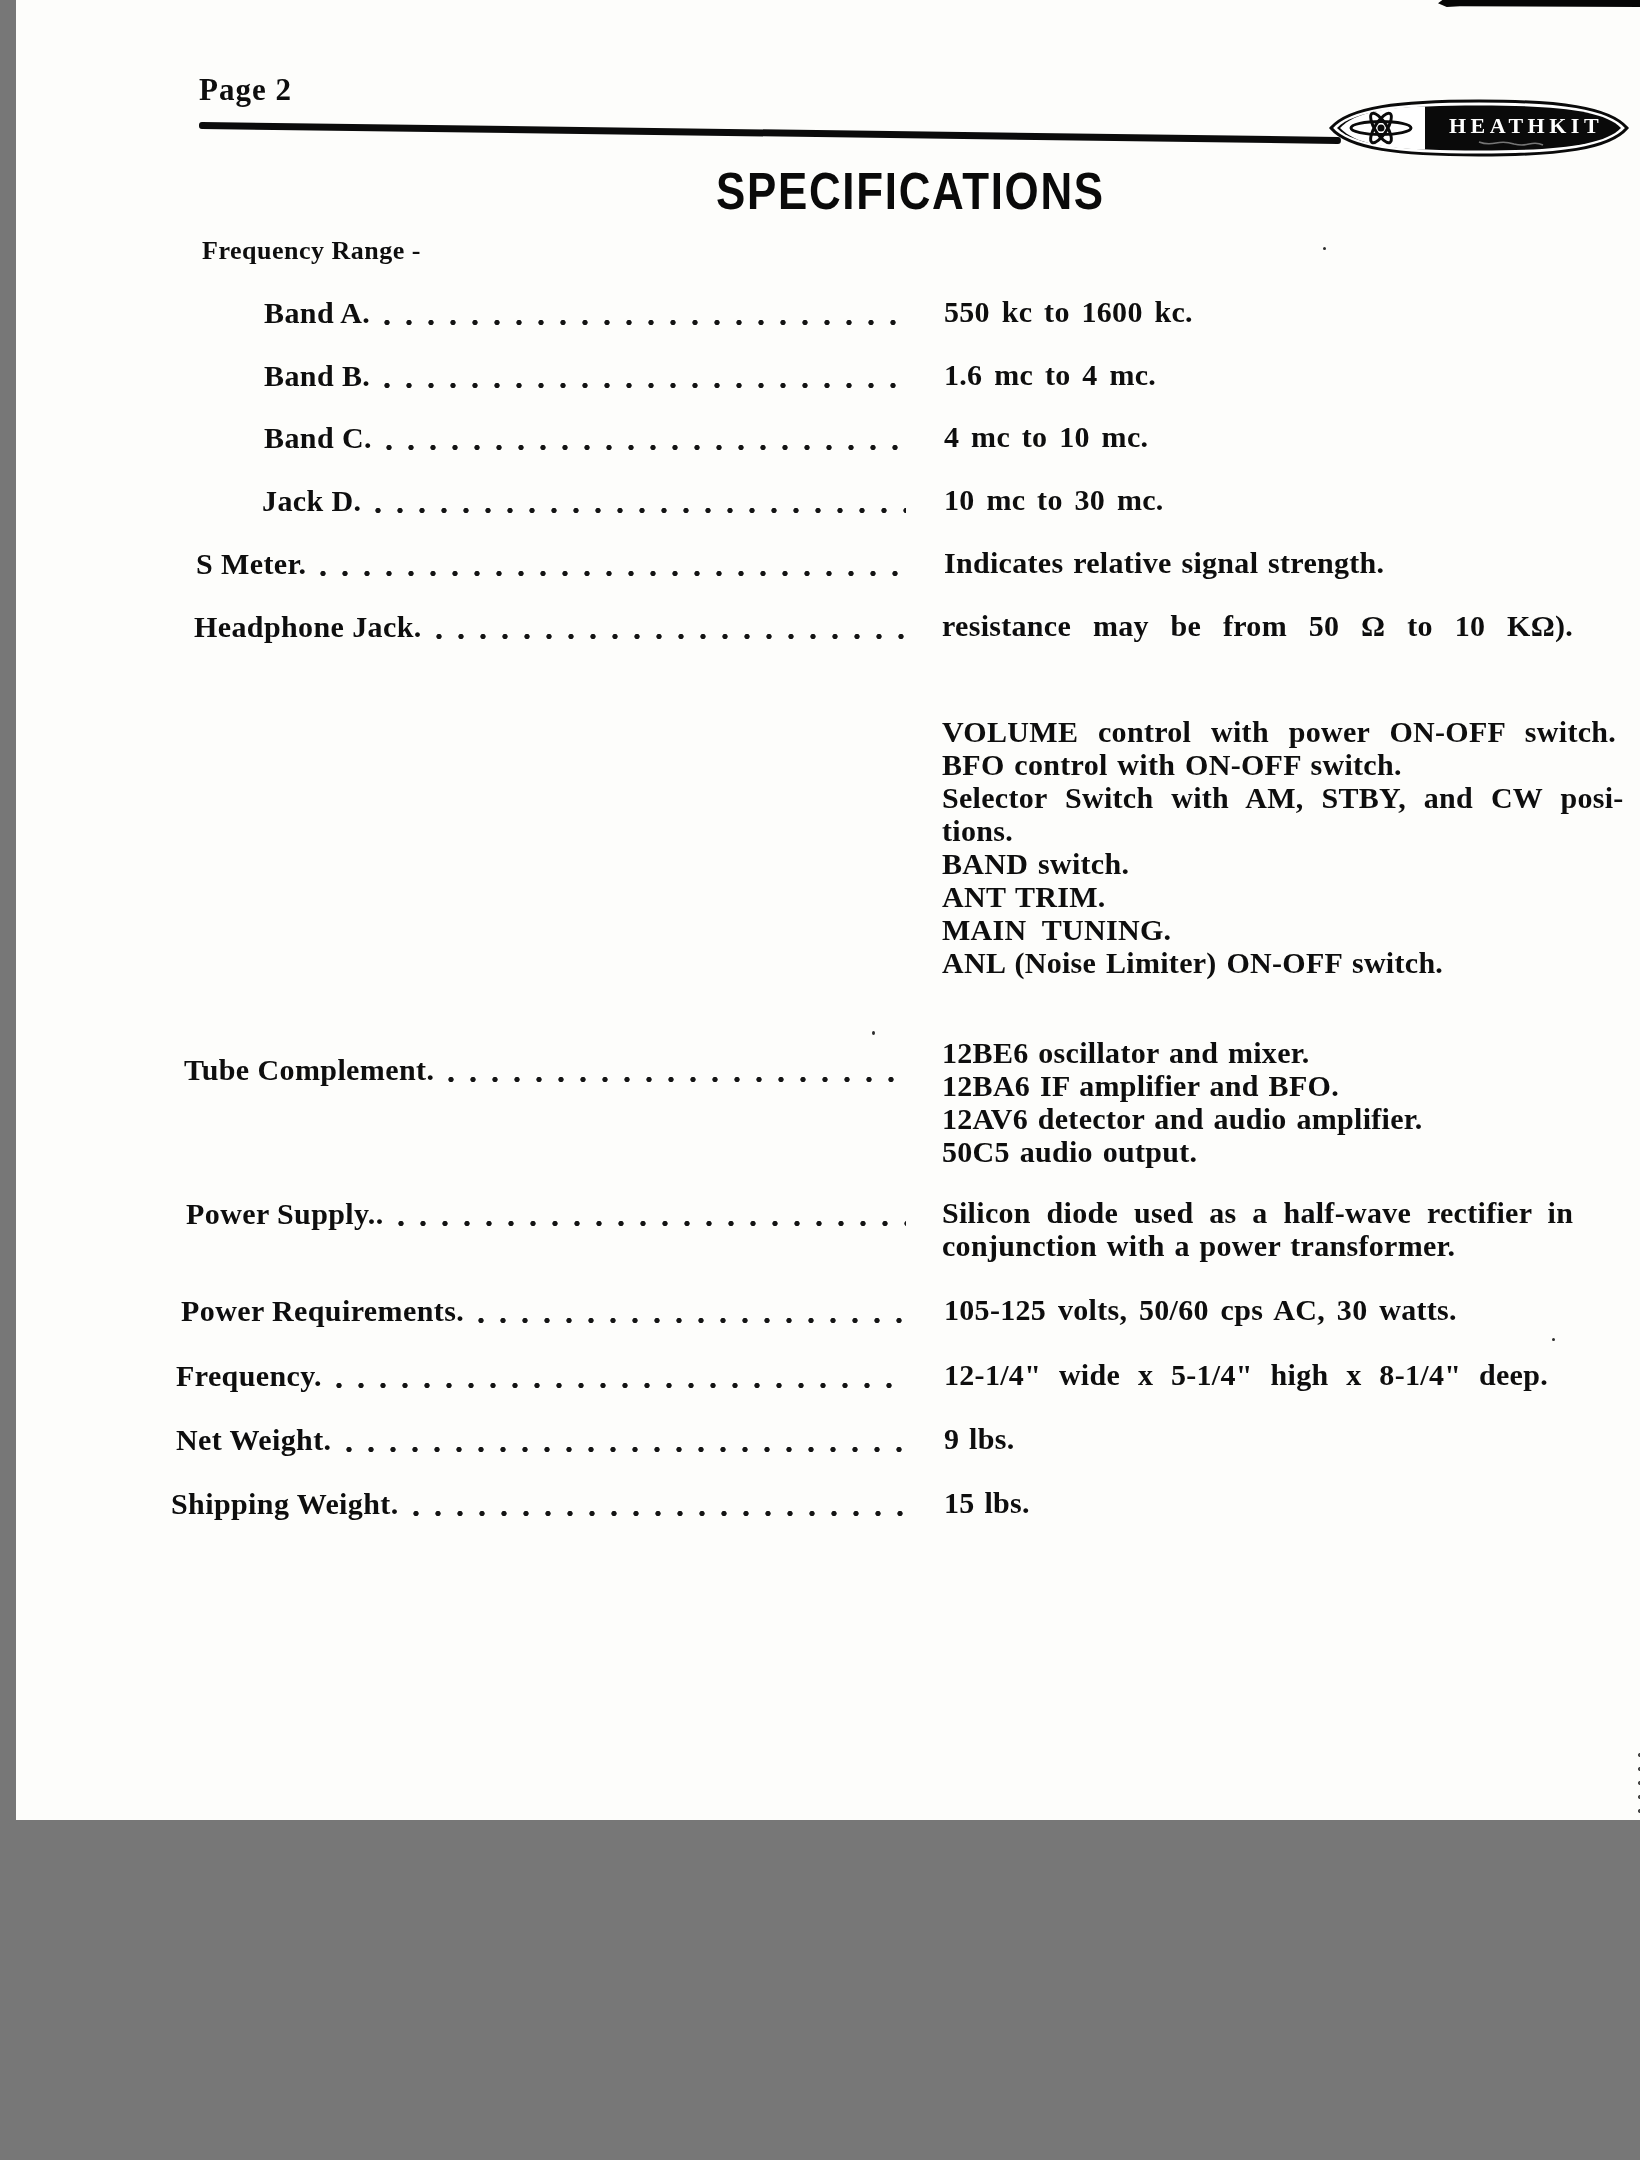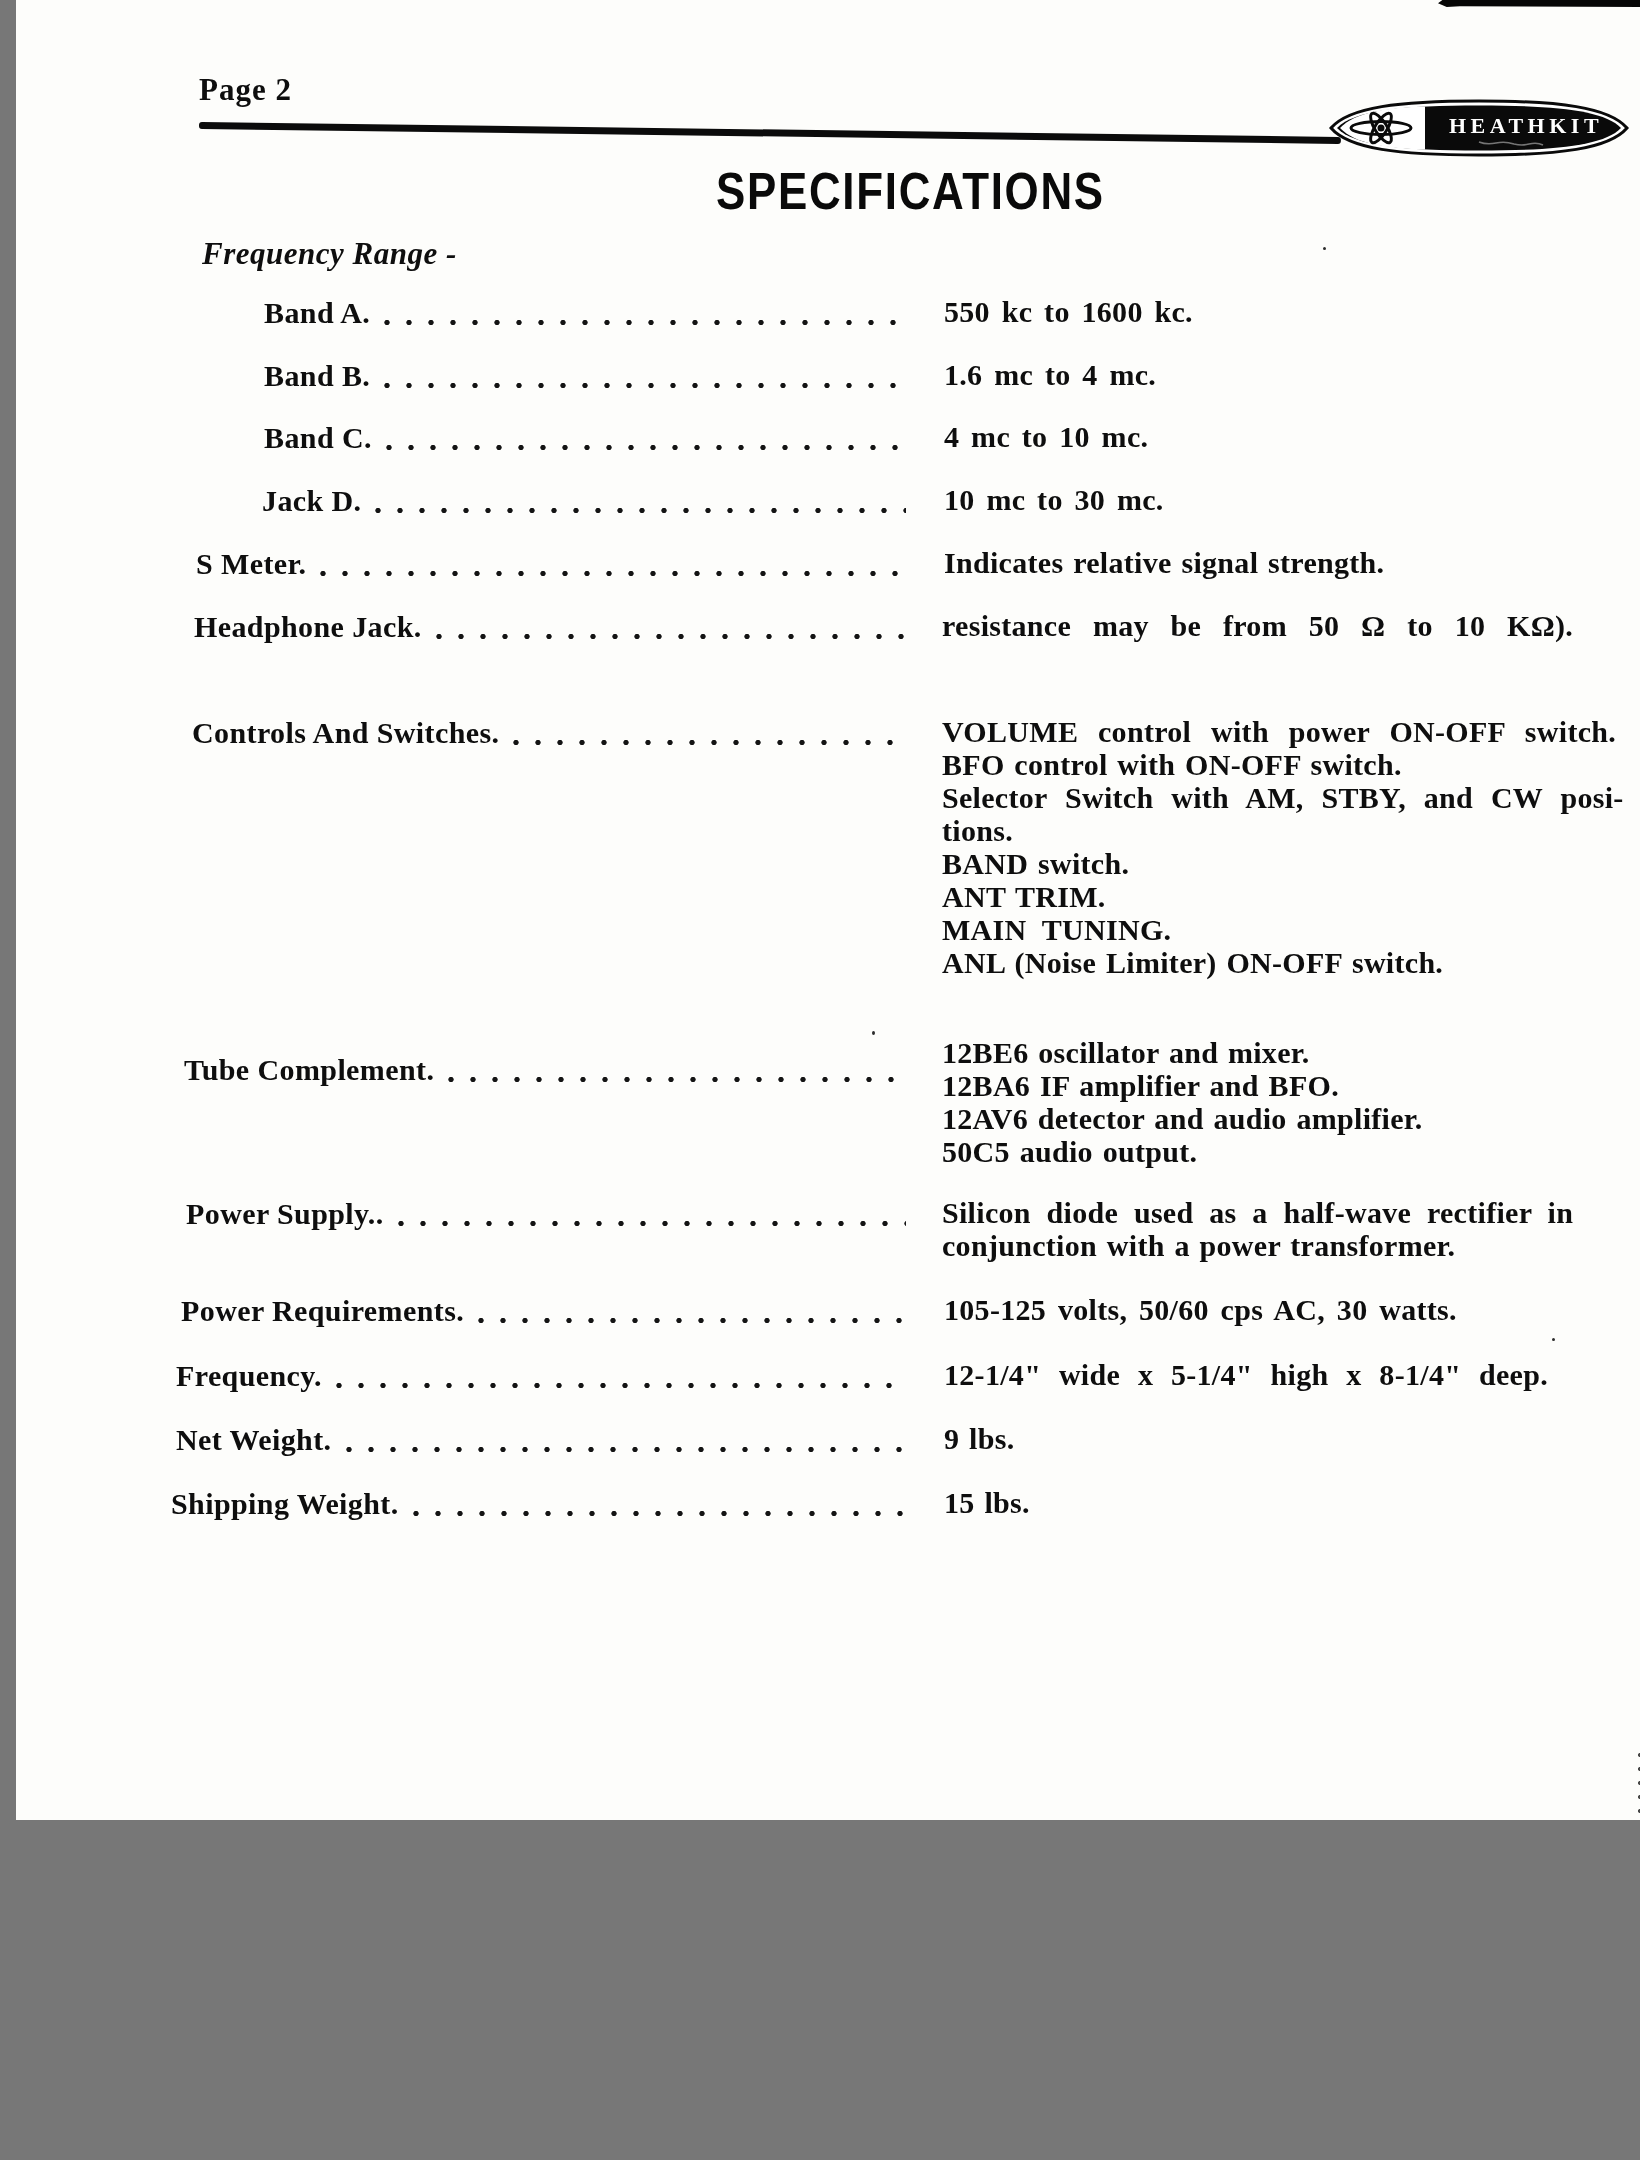--- a/index.html
+++ b/index.html
@@ -26,21 +26,21 @@
   .logo{position:absolute;left:1313px;top:99px;width:300px;height:58px;}
   .title{
     position:absolute;left:700px;top:162px;
     font-family:"Liberation Sans","DejaVu Sans",sans-serif;
     font-weight:700;font-size:51px;letter-spacing:2px;
     transform:scaleX(0.86);transform-origin:left center;
     white-space:nowrap;color:#0a0a0a;
   }
   .freq-head{
     position:absolute;left:186px;top:236px;
-    font-size:31px;font-weight:700;letter-spacing:0.5px;white-space:nowrap;font-style:italic;
+    font-size:26px;font-weight:700;letter-spacing:0.5px;white-space:nowrap;
   }
   
   .srow{
     position:absolute;right:750px;
     display:flex;align-items:stretch;
     font-size:30px;font-weight:700;line-height:36px;
     white-space:nowrap;letter-spacing:0.4px;
   }
   .srow .lbl{flex:0 0 auto;text-align:right;}
   .srow .leader{
@@ -159,24 +159,20 @@
     <span class="leader"></span>
   </div>
   <div class="srow r-smeter">
     <span class="lbl">S Meter.</span>
     <span class="leader"></span>
   </div>
   <div class="srow r-phone">
     <span class="lbl">Headphone Jack.</span>
     <span class="leader"></span>
   </div>
-  <div class="srow r-controls">
-    <span class="lbl">Controls And Switches.</span>
-    <span class="leader"></span>
-  </div>
   <div class="srow r-tubes">
     <span class="lbl">Tube Complement.</span>
     <span class="leader"></span>
   </div>
   <div class="srow r-power">
     <span class="lbl">Power Supply..</span>
     <span class="leader"></span>
   </div>
   <div class="srow r-preq">
     <span class="lbl">Power Requirements.</span>

